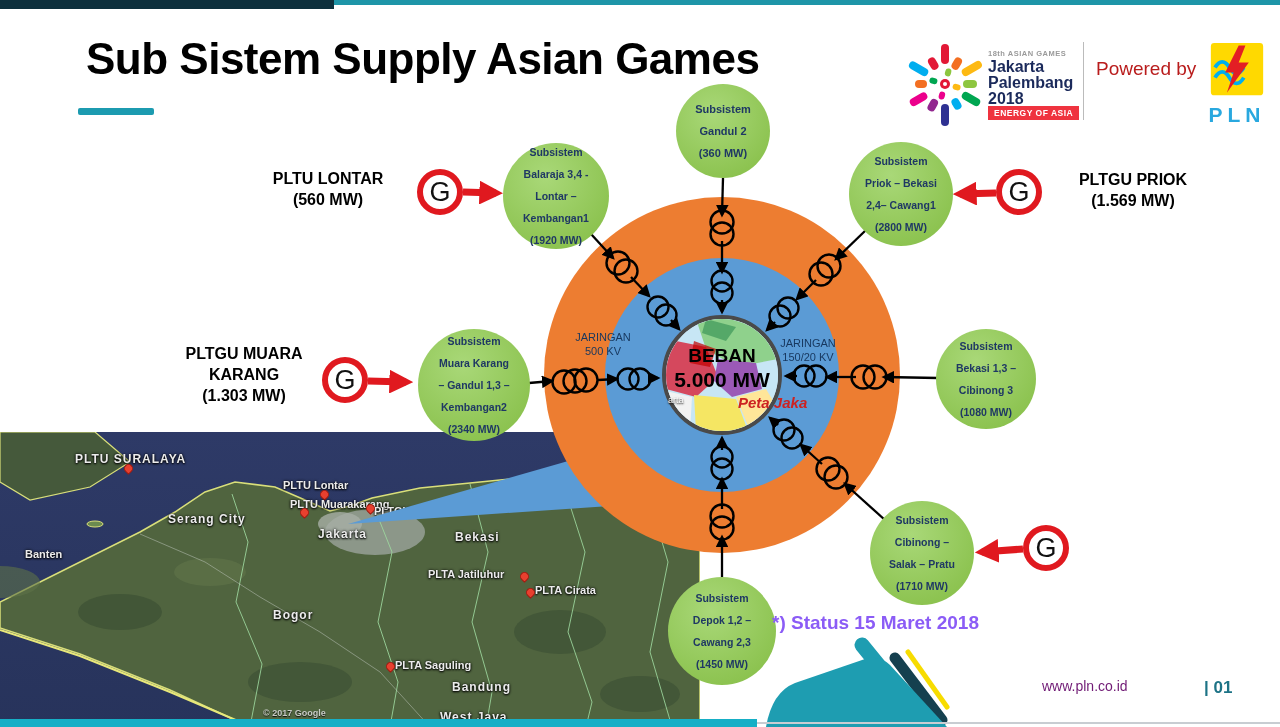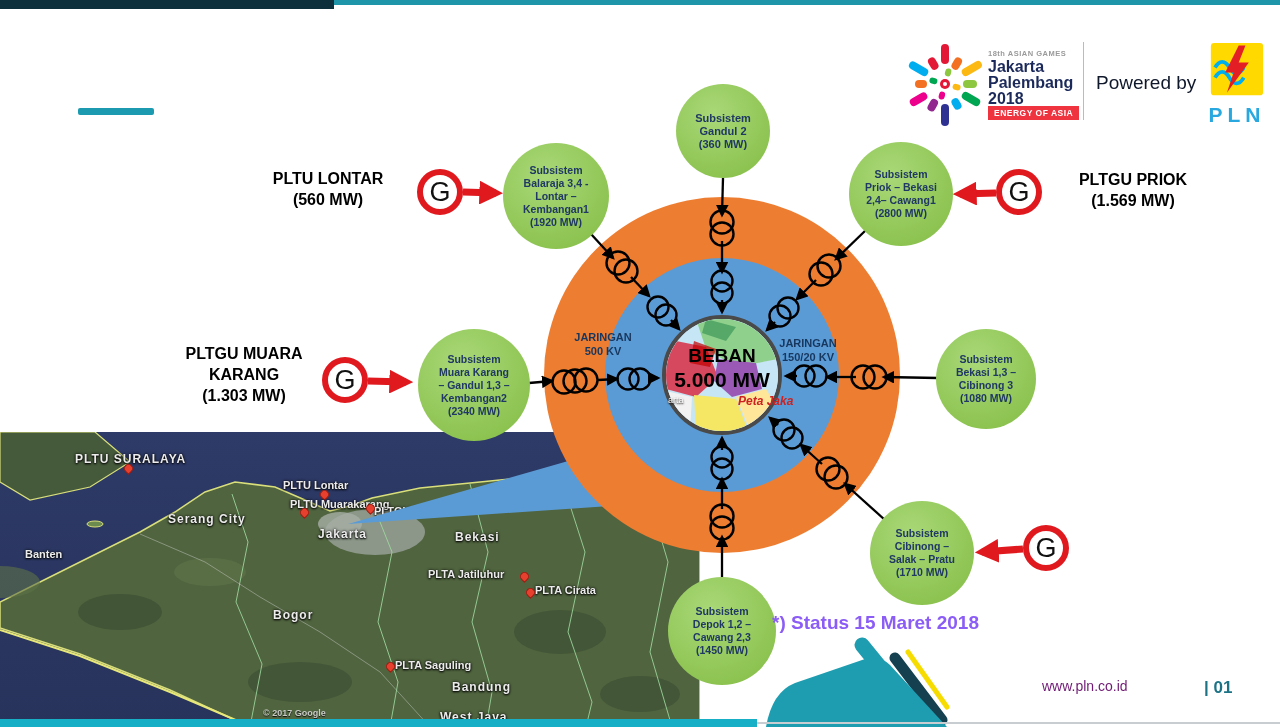--- a/index.html
+++ b/index.html
@@ -11,34 +11,34 @@
   .top-teal{left:0;top:0;width:1280px;height:5px;background:#1E95A8;}
   .top-dark{left:0;top:0;width:334px;height:9px;background:#0D2F3C;}
   .title{left:86px;top:34px;font-size:44px;font-weight:bold;color:#000;letter-spacing:-.5px;}
   .title-underline{left:78px;top:108px;width:76px;height:7px;background:#1C9BB0;border-radius:2px;}
   
   .ag-series{left:988px;top:49px;font-size:7.5px;font-weight:bold;color:#9A9A9A;letter-spacing:.5px;}
   .ag-line{left:988px;font-size:16px;font-weight:bold;color:#1B2A5B;line-height:12px;}
   .ag-badge{left:988px;top:106px;background:#EF333F;color:#fff;font-size:8.5px;font-weight:bold;
             padding:2px 6px;letter-spacing:.5px;}
   .brand-divider{left:1083px;top:42px;width:1px;height:78px;background:#BBBBBB;}
-  .powered-by{left:1096px;top:72px;font-size:19px;color:#0f172a;}
+  .powered-by{left:1096px;top:58px;font-size:19px;color:#b91c1c;}
   .pln-word{left:1205px;top:103px;width:64px;text-align:center;font-size:21px;font-weight:bold;
             color:#29A8DF;letter-spacing:5px;}
   
   .ring-outer{left:544px;top:197px;width:356px;height:356px;border-radius:50%;background:#ED7D31;}
   .ring-blue{left:605px;top:258px;width:234px;height:234px;border-radius:50%;background:#5B9BD5;}
   .center-map{left:662px;top:315px;width:120px;height:120px;border-radius:50%;border:4px solid #4a4a4a;
               overflow:hidden;background:#C7E6F5;box-sizing:border-box;}
   .beban{left:664px;top:344px;width:116px;text-align:center;font-size:19px;font-weight:bold;color:#000;line-height:23px;}
-  .ring-label{font-size:11px;font-weight:bold;color:#17375E;text-align:center;line-height:14px;}
+  .ring-label{font-size:11px;font-weight:normal;color:#17375E;text-align:center;line-height:14px;}
   
   .sub-circle{border-radius:50%;background:radial-gradient(circle at 40% 32%,#A9D878,#83BC43);
               display:flex;align-items:center;justify-content:center;text-align:center;
-              font-weight:bold;color:#1F3864;font-size:10.5px;line-height:13px;}
+              font-weight:bold;color:#1F3864;font-size:10.5px;line-height:22px;}
   
   .g-circle{width:46px;height:46px;border-radius:50%;border:6px solid #E0191F;background:#fff;
             box-sizing:border-box;display:flex;align-items:center;justify-content:center;
             font-size:27px;color:#111;}
   .gen-text{font-size:16px;font-weight:bold;color:#000;text-align:center;line-height:21px;}
   
   .map{left:0;top:432px;width:700px;height:305px;background:linear-gradient(#2E3A67,#27335B);overflow:hidden;font-weight:bold;}
   .map-label{position:absolute;color:#ECECEC;font-size:11px;text-shadow:0 1px 2px #000,0 0 3px #000;white-space:nowrap;}
   .map-label.big{font-size:12px;letter-spacing:1px;}
   .pin{position:absolute;width:9px;height:9px;background:#E8402F;border:1.5px solid #9E1C12;
@@ -53,20 +53,21 @@
   svg{display:block;}
 </style>
 </head>
 <body>
 
 <div class="slide">
 
   <div class="abs top-teal"></div>
   <div class="abs top-dark"></div>
 
+  <div class="abs title">Sub Sistem Supply Asian Games</div>
   <div class="abs title-underline"></div>
 
   <svg class="abs" style="left:903px;top:38px;" width="84" height="92" viewBox="0 0 84 92">
     <g transform="translate(42,46)">
       <g>
         <rect x="-4" y="-40" width="8" height="20" rx="4" fill="#E21836"></rect>
         <rect x="-4" y="-30" width="8" height="13" rx="4" fill="#F36F21" transform="rotate(30)"></rect>
         <rect x="-4" y="-42" width="8" height="22" rx="4" fill="#FDB913" transform="rotate(60)"></rect>
         <rect x="-4" y="-32" width="8" height="14" rx="4" fill="#8DC63F" transform="rotate(90)"></rect>
         <rect x="-4" y="-40" width="8" height="20" rx="4" fill="#00A651" transform="rotate(120)"></rect>
@@ -177,21 +178,21 @@
       <path d="M28,22 L50,30 L44,48 L24,44 Z" fill="#C00000" opacity=".7"></path>
       <path d="M52,40 L90,44 L96,70 L66,78 L48,62 Z" fill="#9B59B6"></path>
       <path d="M28,76 L70,80 L82,112 L30,112 Z" fill="#F5E663"></path>
       <path d="M0,72 L26,78 L24,112 L0,112 Z" fill="#F2F2F2"></path>
       <path d="M70,78 L100,70 L112,90 L112,112 L84,112 Z" fill="#FFE699"></path>
     </svg>
   </div>
   <div class="abs beban pre" style="top:344px;">BEBAN</div>
   <div class="abs beban" style="top:368px;font-size:21px;">5.000 MW</div>
   <div class="abs" style="left:668px;top:395px;font-size:9px;color:#fff;text-shadow:0 1px 2px #000;">arta</div>
-  <div class="abs" style="left:738px;top:394px;font-size:12px;font-style:italic;color:#CC2222;font-weight:bold;">Peta Jaka</div>
+  <div class="abs" style="left:738px;top:394px;font-size:15px;font-style:italic;color:#CC2222;font-weight:bold;">Peta Jaka</div>
 
   <div class="abs ring-label pre" style="left:560px;top:330px;width:86px;">JARINGAN
 500 KV</div>
   <div class="abs ring-label pre" style="left:770px;top:336px;width:76px;">JARINGAN
 150/20 KV</div>
 
   <svg class="abs" style="left:0;top:0;" width="1280" height="727" viewBox="0 0 1280 727" pointer-events="none">
     <defs>
       <marker id="ah" viewBox="0 0 10 10" refX="8" refY="5" markerWidth="5.5" markerHeight="5.5" orient="auto-start-reverse">
         <path d="M0,0 L10,5 L0,10 z" fill="#000"></path>

